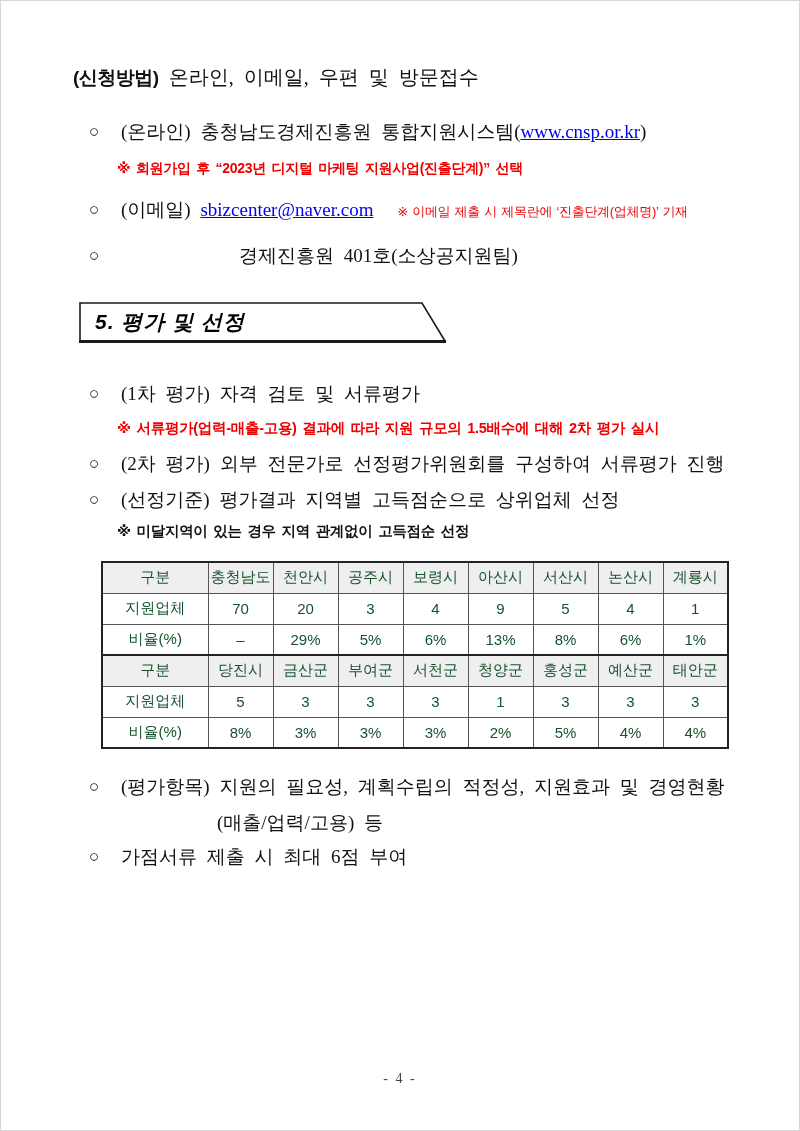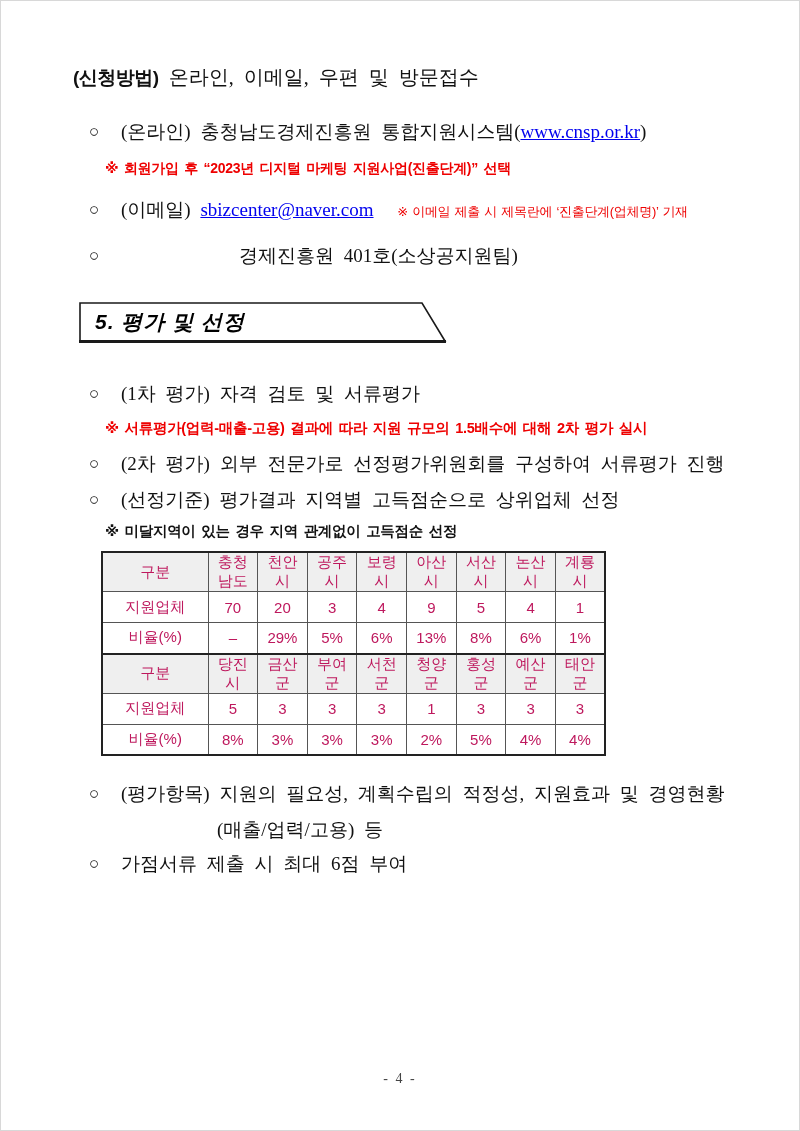--- a/index.html
+++ b/index.html
@@ -34,21 +34,21 @@
     flex: none; width: 32px; font-size: 17px;
   }
   .bullet-item .bi-body { flex: 1 1 auto; white-space: nowrap; }
   .two-line { line-height: 36px; }
   .link {
     color: #0000ee; text-decoration: underline; cursor: pointer;
     word-spacing: 0;
   }
   
   .note {
-    margin-left: 32px;
+    margin-left: 44px;
     font-family: "Liberation Sans", "DejaVu Sans", sans-serif;
     font-weight: 700;
     font-size: 14.5px; line-height: 20px;
     white-space: nowrap; word-spacing: 2px;
     color: #111111;
     letter-spacing: -0.3px;
   }
   .note.red { color: #ee0000; }
   .note-inline {
     font-family: "Liberation Sans", "DejaVu Sans", sans-serif;
@@ -68,24 +68,24 @@
     position: absolute; left: 16px; top: 0;
     line-height: 40px;
     font-family: "Liberation Sans", "DejaVu Sans", sans-serif;
     font-weight: 700; font-size: 21px; letter-spacing: 1px;
     color: #000;
     font-style: italic;
   }
   
   table.region-table {
     border-collapse: collapse;
-    margin: 10px 0 0 28px;
-    width: 505px;
-    font-family: "Liberation Sans", "DejaVu Sans", sans-serif;
-    font-size: 15px; color: #be185d;
+    margin: 20px 0 0 28px;
+    width: 628px;
+    font-family: "Liberation Sans", "DejaVu Sans", sans-serif;
+    font-size: 15px; color: #14532d;
     table-layout: fixed;
   }
   table.region-table td {
     border: 1px solid #555;
     height: 31px; text-align: center; vertical-align: middle;
     padding: 0 2px;
   }
   table.region-table { border: 2px solid #222; }
   table.region-table tr.hdr td { background: #efefef; }
   table.region-table tr:nth-child(4) td { border-top: 2px solid #222; }

